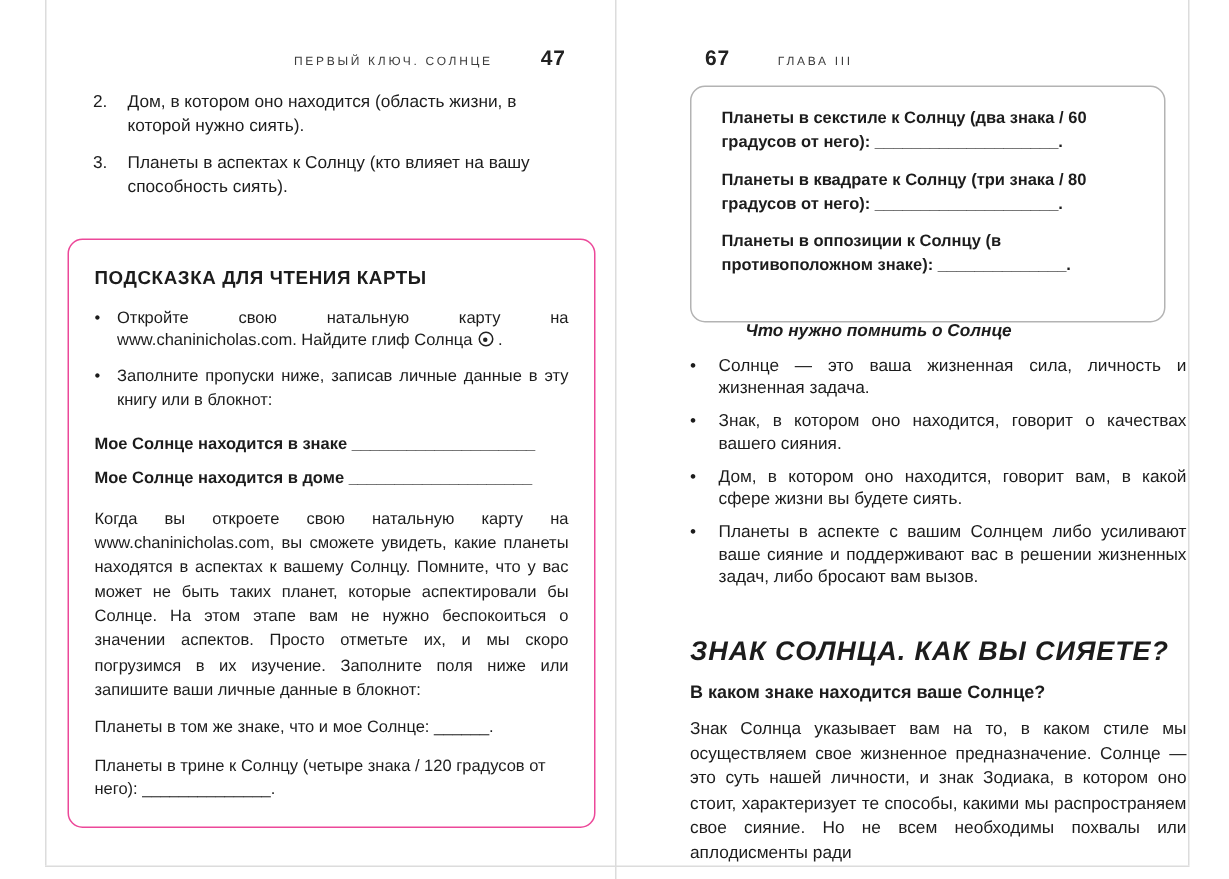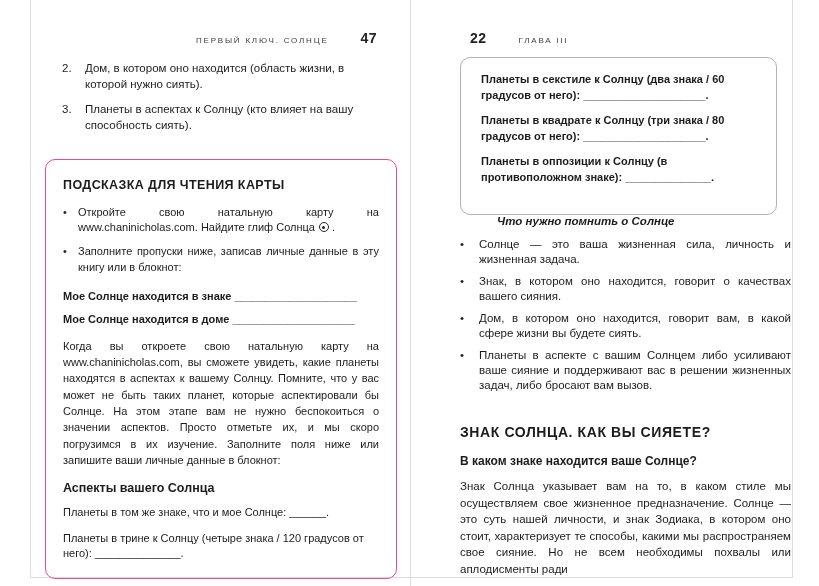--- a/index.html
+++ b/index.html
@@ -47,21 +47,21 @@
   .aspects-box { position:absolute; left:460px; top:57px; width:317px;
                  border:1px solid #b3b3b3; border-radius:10px; padding:13px 20px; }
   .box-item { font-weight:bold; font-size:11px; line-height:16px; margin-bottom:9px; }
   .box-item:last-child { margin-bottom:16px; }
 
   .remember { position:absolute; left:460px; top:215px; width:331px; }
   .remember-title { font-style:italic; font-weight:bold; font-size:11.5px; margin:0 0 10px 37px; }
   .remember .bullet { font-size:11.5px; line-height:15px; margin-bottom:7px; }
   .remember .bm { width:19px; }
 
-  .sign-heading  { position:absolute; left:460px; top:424px; font-size:14px; font-weight:bold; letter-spacing:.6px; }
+  .sign-heading  { position:absolute; left:460px; top:424px; font-size:18px; font-weight:bold; letter-spacing:.6px;font-style:italic; }
   .sign-question { position:absolute; left:460px; top:454px; font-size:12px; font-weight:bold; }
   .sign-para     { position:absolute; left:460px; top:478px; width:331px;
                    font-size:11.5px; line-height:16.5px; text-align:justify; }
 </style>
 </head>
 <body>
 
 <div class="spread">
 
   <div class="vline line-left"></div>
@@ -97,29 +97,28 @@
       <div class="bullet">
         <span class="bm">•</span>
         <span class="bt">Заполните пропуски ниже, записав личные данные в эту книгу или в блокнот:</span>
       </div>
 
       <p class="fill fill-first">Мое Солнце находится в знаке ____________________</p>
       <p class="fill">Мое Солнце находится в доме ____________________</p>
 
       <p class="hint-para">Когда вы откроете свою натальную карту на www.chaninicholas.com, вы сможете увидеть, какие планеты находятся в аспектах к вашему Солнцу. Помните, что у вас может не быть таких планет, которые аспектировали бы Солнце. На этом этапе вам не нужно беспокоиться о значении аспектов. Просто отметьте их, и мы скоро погрузимся в их изучение. Заполните поля ниже или запишите ваши личные данные в блокнот:</p>
 
-      <h4 class="aspects-title">Аспекты вашего Солнца</h4>
       <p class="aspect">Планеты в том же знаке, что и мое Солнце: ______.</p>
       <p class="aspect">Планеты в трине к Солнцу (четыре знака / 120 градусов от него): ______________.</p>
     </aside>
   </section>
 
   <section>
     <header class="running-head rh-right">
-      <span class="rh-num">22</span>
+      <span class="rh-num">67</span>
       <span class="rh-title">ГЛАВА III</span>
     </header>
 
     <aside class="aspects-box">
       <p class="box-item">Планеты в секстиле к Солнцу (два знака / 60 градусов от него): ____________________.</p>
       <p class="box-item">Планеты в квадрате к Солнцу (три знака / 80 градусов от него): ____________________.</p>
       <p class="box-item">Планеты в оппозиции к Солнцу (в противоположном знаке): ______________.</p>
     </aside>
 
     <div class="remember">

